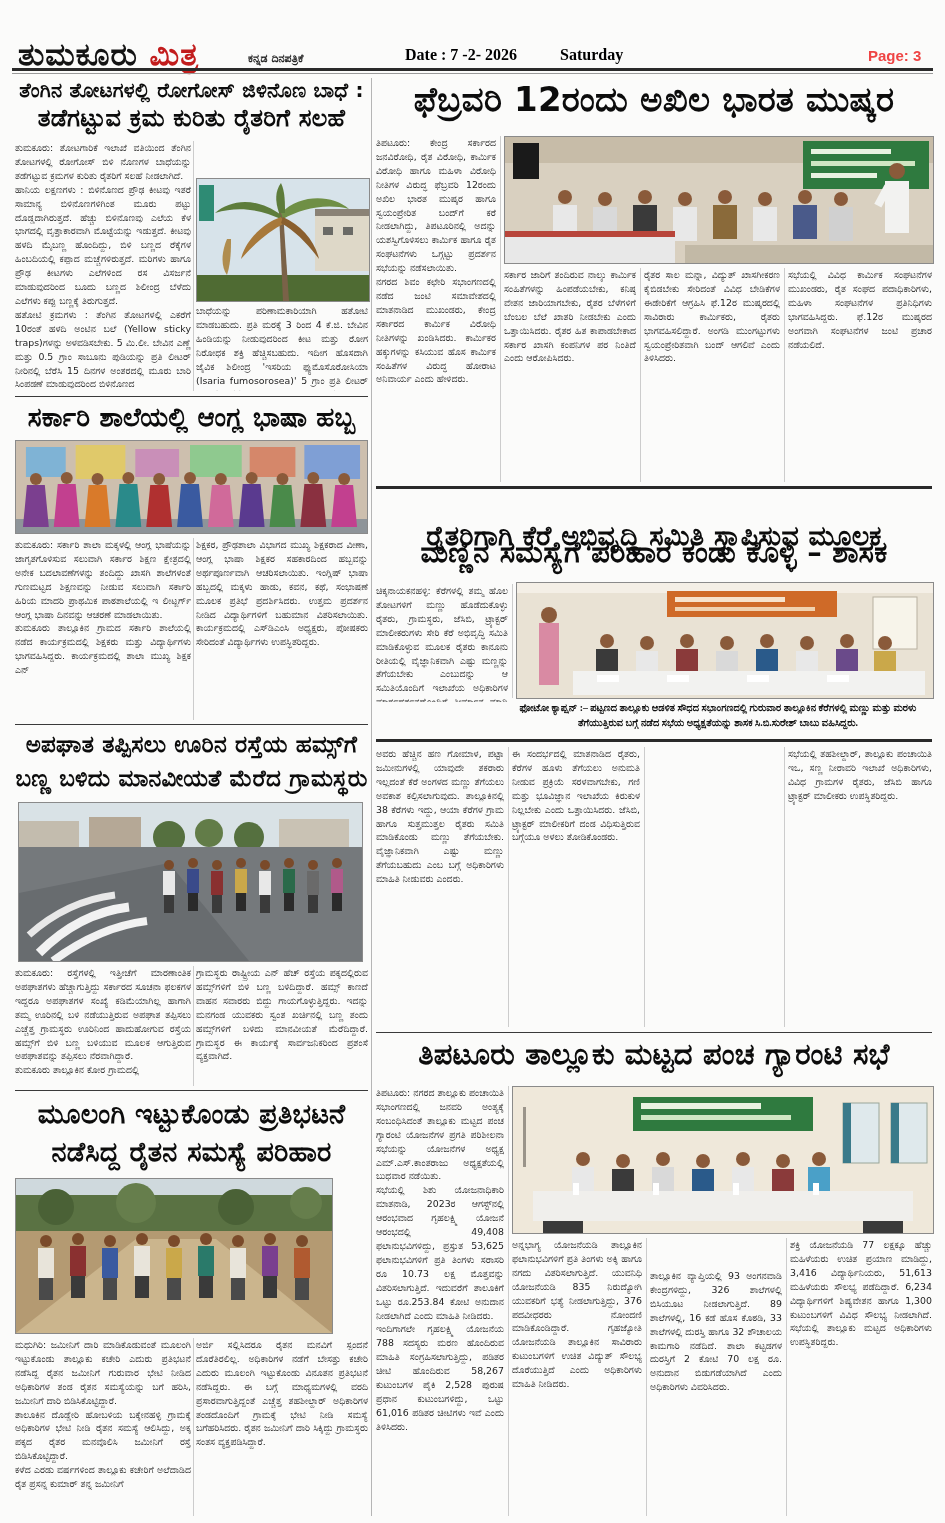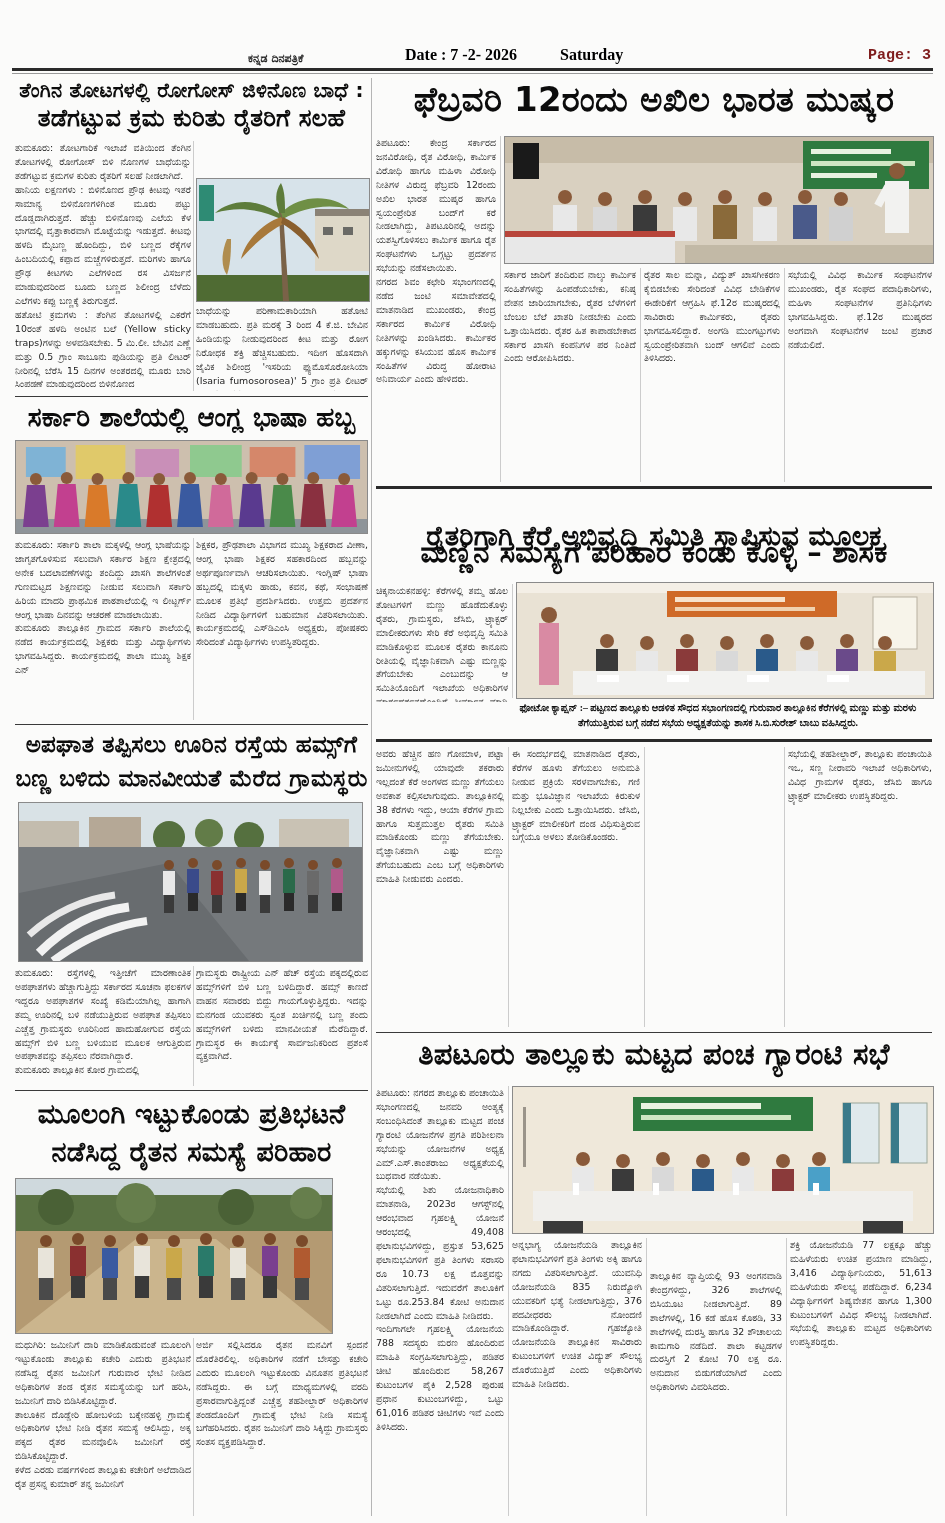--- a/index.html
+++ b/index.html
@@ -14,27 +14,31 @@
   .rule-h.thick{height:3px;background:#2a2a2a;}
   .rule-h.soft{background:#9a9a9a;}
   .rule-v{background:#b5b5b5;width:1px;}
   .photo{border:1px solid #8a8a8a;overflow:hidden;background:#ddd;}
   .photo svg{display:block;width:100%;height:100%;}
   .caption{font-size:9.8px;font-weight:bold;text-align:center;line-height:1.5;color:#111;font-family:Liberation Serif, serif;}
   .masthead-logo{font-size:31px;font-weight:bold;letter-spacing:1px;color:#141414;}
   .masthead-logo .accent{color:#c21d1d;}
   .masthead-sub{font-size:11px;font-weight:bold;color:#222;}
   .masthead-date{font-family:"Liberation Serif",serif;font-weight:bold;font-size:16px;color:#000000;}
-  .masthead-page{font-family:Liberation Mono, monospace;font-weight:bold;font-size:15px;color:#7f1d1d;}
+  .masthead-page{font-family:Liberation Sans, sans-serif;font-weight:bold;font-size:15px;color:#ef4444;}
 </style>
 </head>
 <body>
 
 <div class="page">
 
+  <div class="abs masthead-logo" style="left:18px;top:36px;">
+    <span>ತುಮಕೂರು</span>
+    <span class="accent">ಮಿತ್ರ</span>
+  </div>
   <div class="abs masthead-sub" style="left:248px;top:52px;">ಕನ್ನಡ ದಿನಪತ್ರಿಕೆ</div>
   <div class="abs masthead-date" style="left:405px;top:46px;">Date : 7 -2- 2026</div>
   <div class="abs masthead-date" style="left:560px;top:46px;">Saturday</div>
   <div class="abs masthead-page" style="left:868px;top:47px;">Page: 3</div>
   <div class="abs rule-h thick" style="left:12px;top:68px;width:921px;"></div>
   <div class="abs rule-h soft" style="left:12px;top:73px;width:921px;"></div>
 
   <div class="abs rule-v" style="left:371px;top:78px;height:1438px;"></div>
 
   <div class="abs headline" style="left:15px;top:79px;width:353px;height:25px;font-size:20px;">ತೆಂಗಿನ ತೋಟಗಳಲ್ಲಿ ರೋಗೋಸ್ ಜಿಳಿನೊಣ ಬಾಧೆ :</div>

